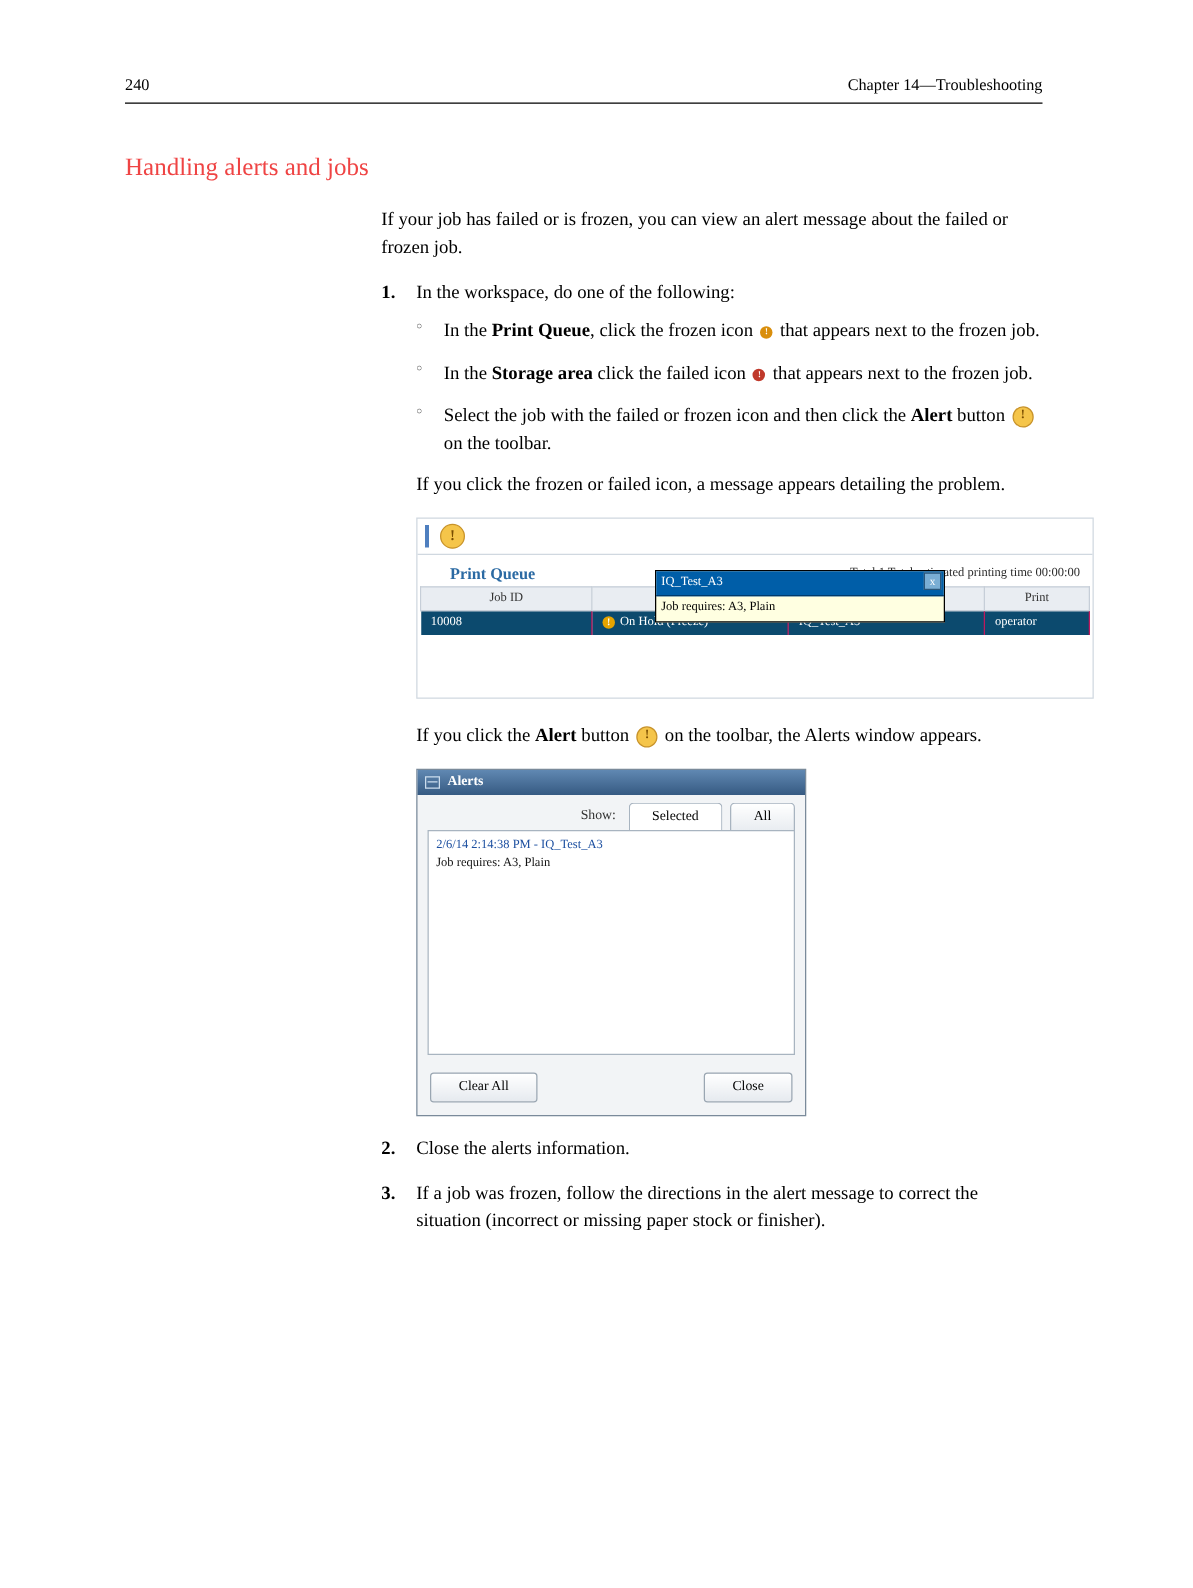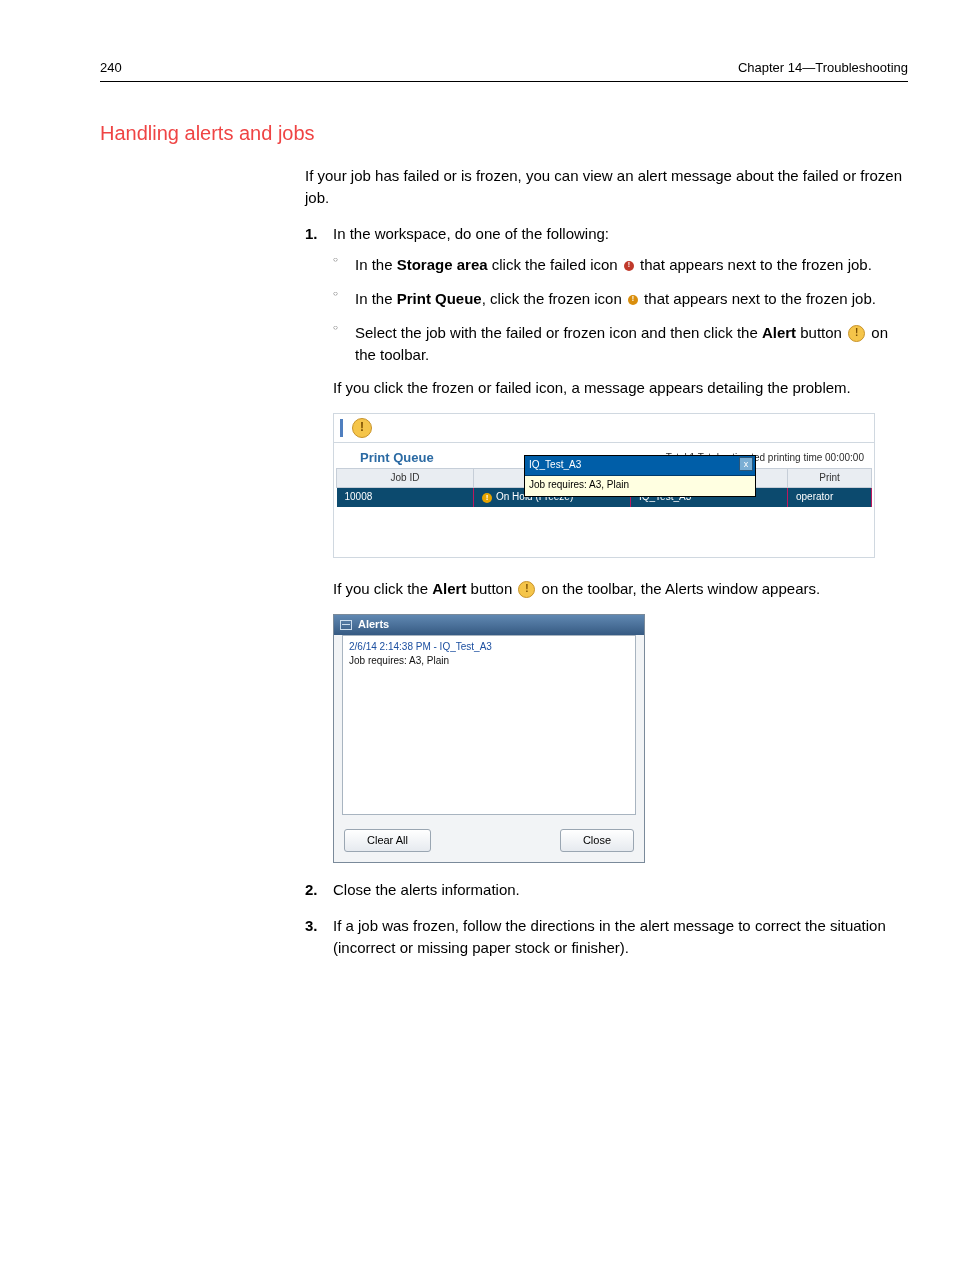--- a/index.html
+++ b/index.html
@@ -6,23 +6,24 @@
     margin: 0;
     padding: 0;
     background: #fff;
     font-family: Arial, Helvetica, sans-serif;
     color: #000;
     width: 954px;
   }
   .page {
     width: 954px;
     min-height: 1270px;
-    padding: 60px 46px 50px 100px;
+    padding: 60px 120px 50px 100px;
     box-sizing: border-box;
     position: relative;
+    font-family: Liberation Serif, serif;
   }
   .header-row {
     display: flex;
     justify-content: space-between;
     align-items: baseline;
     font-size: 13px;
     border-bottom: 1px solid #000;
     padding-bottom: 6px;
     margin-bottom: 40px;
   }
@@ -292,24 +293,24 @@
   <div class="body-col">
     <p>If your job has failed or is frozen, you can view an alert message about the failed or frozen job.</p>
 
     <ol class="steps">
       <li>
         <span class="step-num">1.</span>
         <span>In the workspace, do one of the following:</span>
 
         <ul class="sub">
           <li>
-            <span>In the </span><strong>Storage area</strong><span> click the failed icon </span><span class="icon-bullet icon-failed-small"></span><span> that appears next to the frozen job.</span>
+            <span>In the </span><strong>Print Queue</strong><span>, click the frozen icon </span><span class="icon-bullet icon-freeze-small"></span><span> that appears next to the frozen job.</span>
           </li>
           <li>
-            <span>In the </span><strong>Print Queue</strong><span>, click the frozen icon </span><span class="icon-bullet icon-freeze-small"></span><span> that appears next to the frozen job.</span>
+            <span>In the </span><strong>Storage area</strong><span> click the failed icon </span><span class="icon-bullet icon-failed-small"></span><span> that appears next to the frozen job.</span>
           </li>
           <li>
             <span>Select the job with the failed or frozen icon and then click the </span><strong>Alert</strong><span> button </span><span class="icon-bullet icon-alert-big"></span><span> on the toolbar.</span>
           </li>
         </ul>
 
         <p class="para-after-fig" style="">If you click the frozen or failed icon, a message appears detailing the problem.</p>
 
         
         <div class="fig-queue">
@@ -354,20 +355,25 @@
         <p class="para-after-fig">
           <span>If you click the </span><strong>Alert</strong><span> button </span><span class="icon-bullet icon-alert-big"></span><span> on the toolbar, the Alerts window appears.</span>
         </p>
 
         
         <div class="fig-alerts">
           <div class="fa-title">
             <span class="fa-title-dash"></span>
             <span>Alerts</span>
           </div>
+          <div class="fa-tabrow">
+            <span class="fa-show-label">Show:</span>
+            <span class="fa-tab active">Selected</span>
+            <span class="fa-tab">All</span>
+          </div>
           <div class="fa-panel">
             <div class="fa-item-title">2/6/14 2:14:38 PM - IQ_Test_A3</div>
             <div class="fa-item-body">Job requires: A3, Plain</div>
           </div>
           <div class="fa-buttons">
             <span class="fa-btn">Clear All</span>
             <span class="fa-btn">Close</span>
           </div>
         </div>
       </li>

